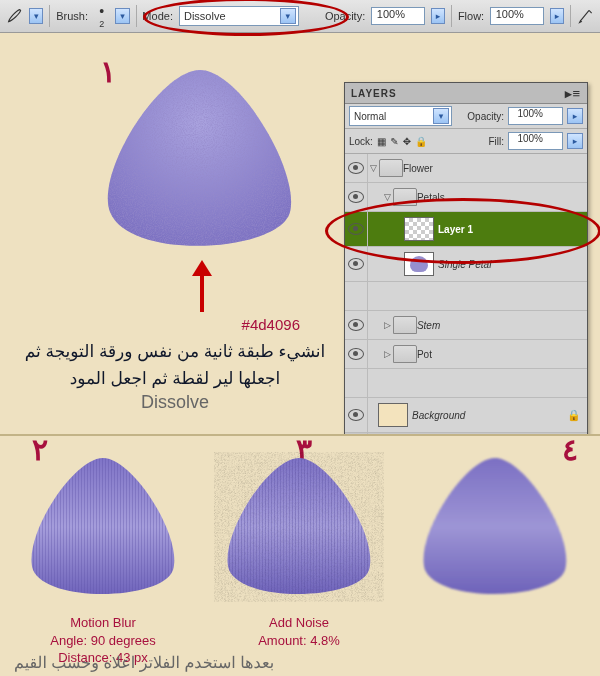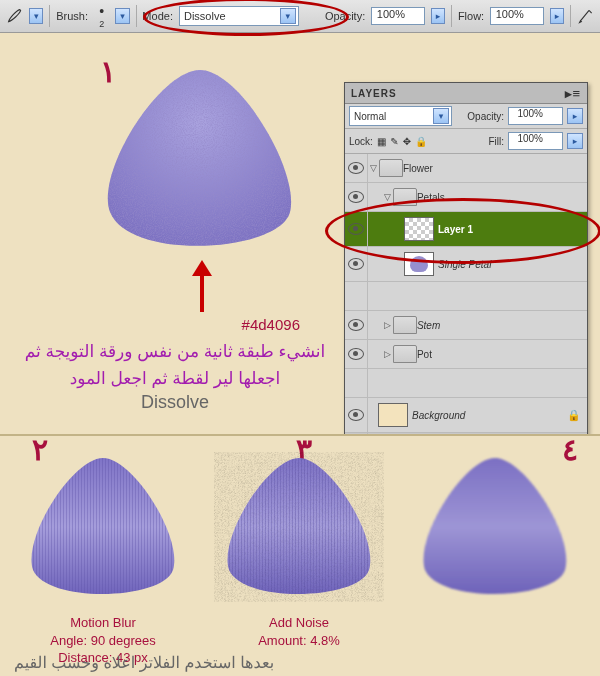--- a/index.html
+++ b/index.html
@@ -16,21 +16,21 @@
   .circ{position:absolute;border:3px solid #b40000;border-radius:50%}
   
   .step1{position:absolute;left:0;top:32px;width:600px;height:402px}
   .petal{position:absolute;width:220px;height:200px}
   .petal svg{width:100%;height:100%}
   .num-ar{position:absolute;font-family:'Traditional Arabic',serif;font-size:30px;font-weight:bold;color:#a7103e}
   .arrow{position:absolute;left:192px;top:228px;display:flex;flex-direction:column;align-items:center}
   .arrow .head{width:0;height:0;border-left:10px solid transparent;border-right:10px solid transparent;border-bottom:16px solid #c80000}
   .arrow .shaft{width:4px;height:36px;background:#c80000}
   .hex{color:#a7103e;font-size:15px;text-align:right;position:absolute;left:100px;top:284px;width:200px}
-  .desc-ar{position:absolute;left:20px;top:306px;width:310px;text-align:center;direction:rtl;font-size:17px;color:#a21caf;line-height:1.6}
+  .desc-ar{position:absolute;left:20px;top:306px;width:310px;text-align:center;direction:rtl;font-size:17px;color:#0f172a;line-height:1.6}
   .desc-en{position:absolute;left:20px;top:360px;width:310px;text-align:center;font-size:18px;color:#666}
   
   .panel{position:absolute;right:12px;top:50px;width:242px;background:#d5d5d5;border:1px solid #555;box-shadow:2px 2px 4px rgba(0,0,0,.3)}
   .ptab{height:20px;background:#bcbcbc;border-bottom:1px solid #888;display:flex;align-items:center;padding:0 6px;font-size:10px;font-weight:bold;letter-spacing:1px;justify-content:space-between}
   .prow{height:24px;border-bottom:1px solid #aaa;display:flex;align-items:center;padding:0 4px;gap:4px;font-size:10px}
   .layerlist{background:#d5d5d5;max-height:280px}
   .lrow{height:28px;border-bottom:1px solid #bbb;display:flex;align-items:center}
   .eye{width:22px;display:flex;justify-content:center;border-right:1px solid #bbb;height:100%;align-items:center}
   .tri{font-size:9px;color:#555;margin:0 2px}
   .fld{width:22px;height:16px;background:linear-gradient(#ddd,#ccc);border:1px solid #888;border-radius:2px 2px 0 0}

